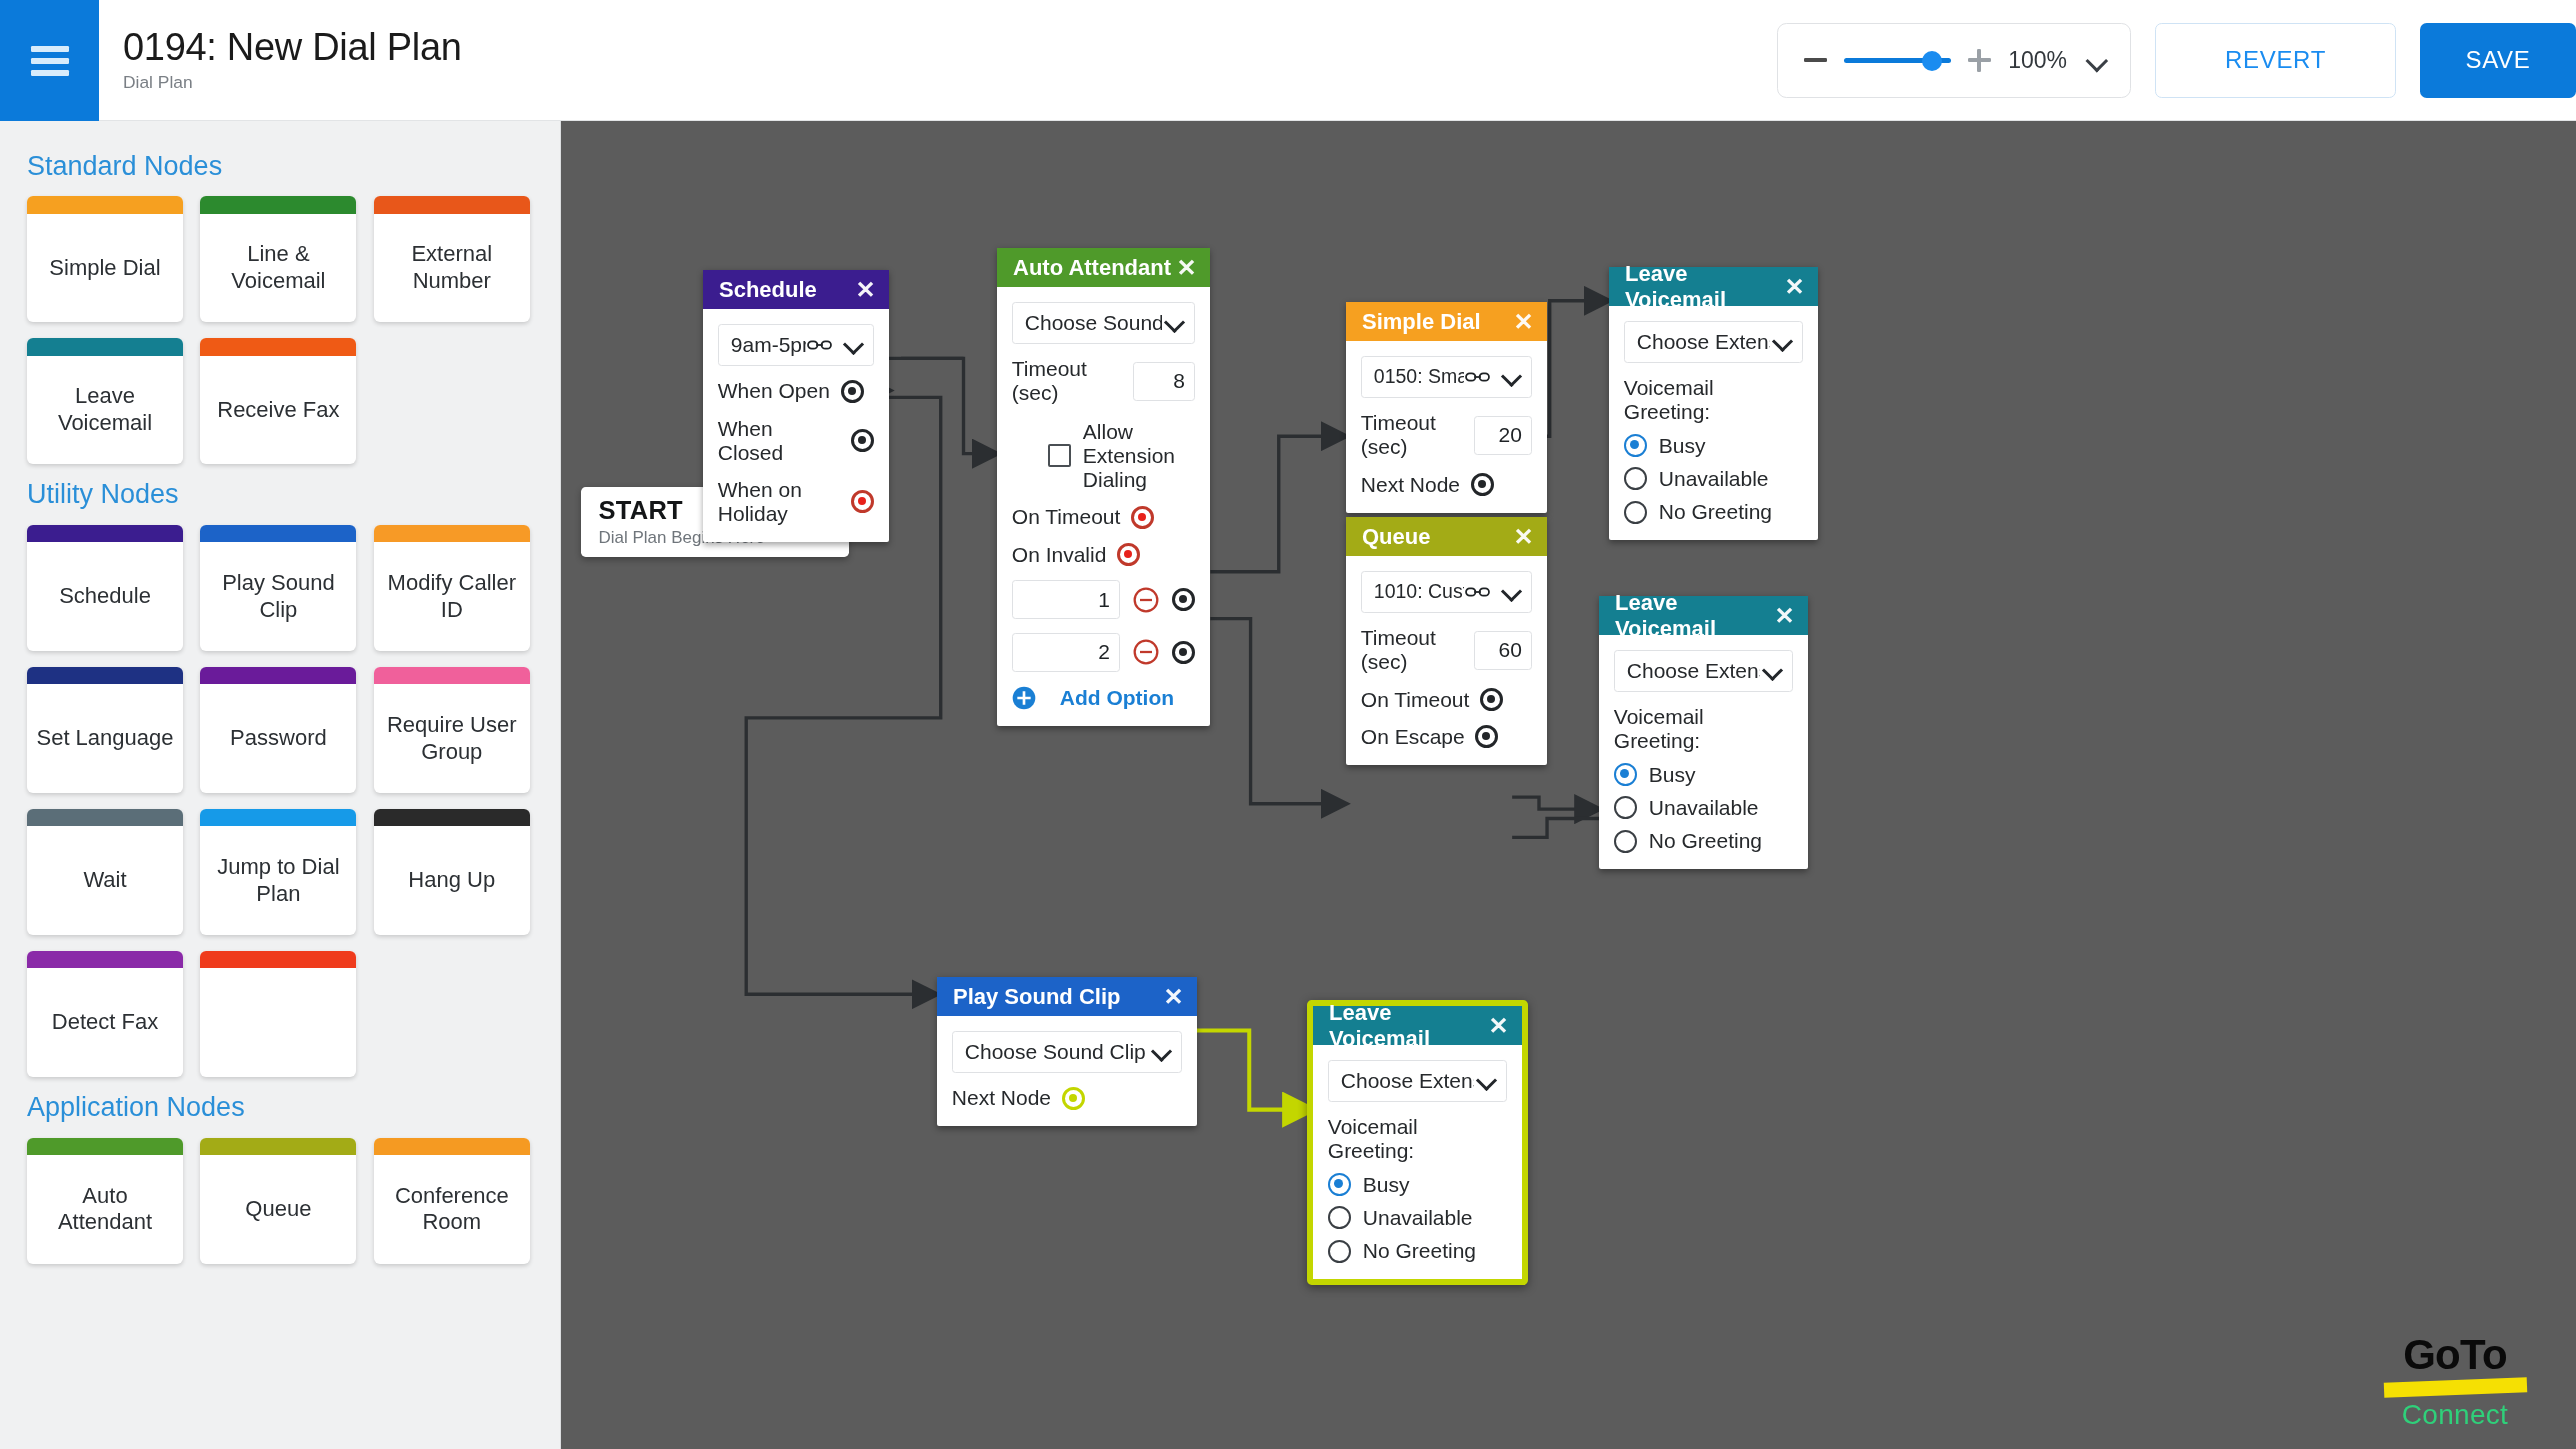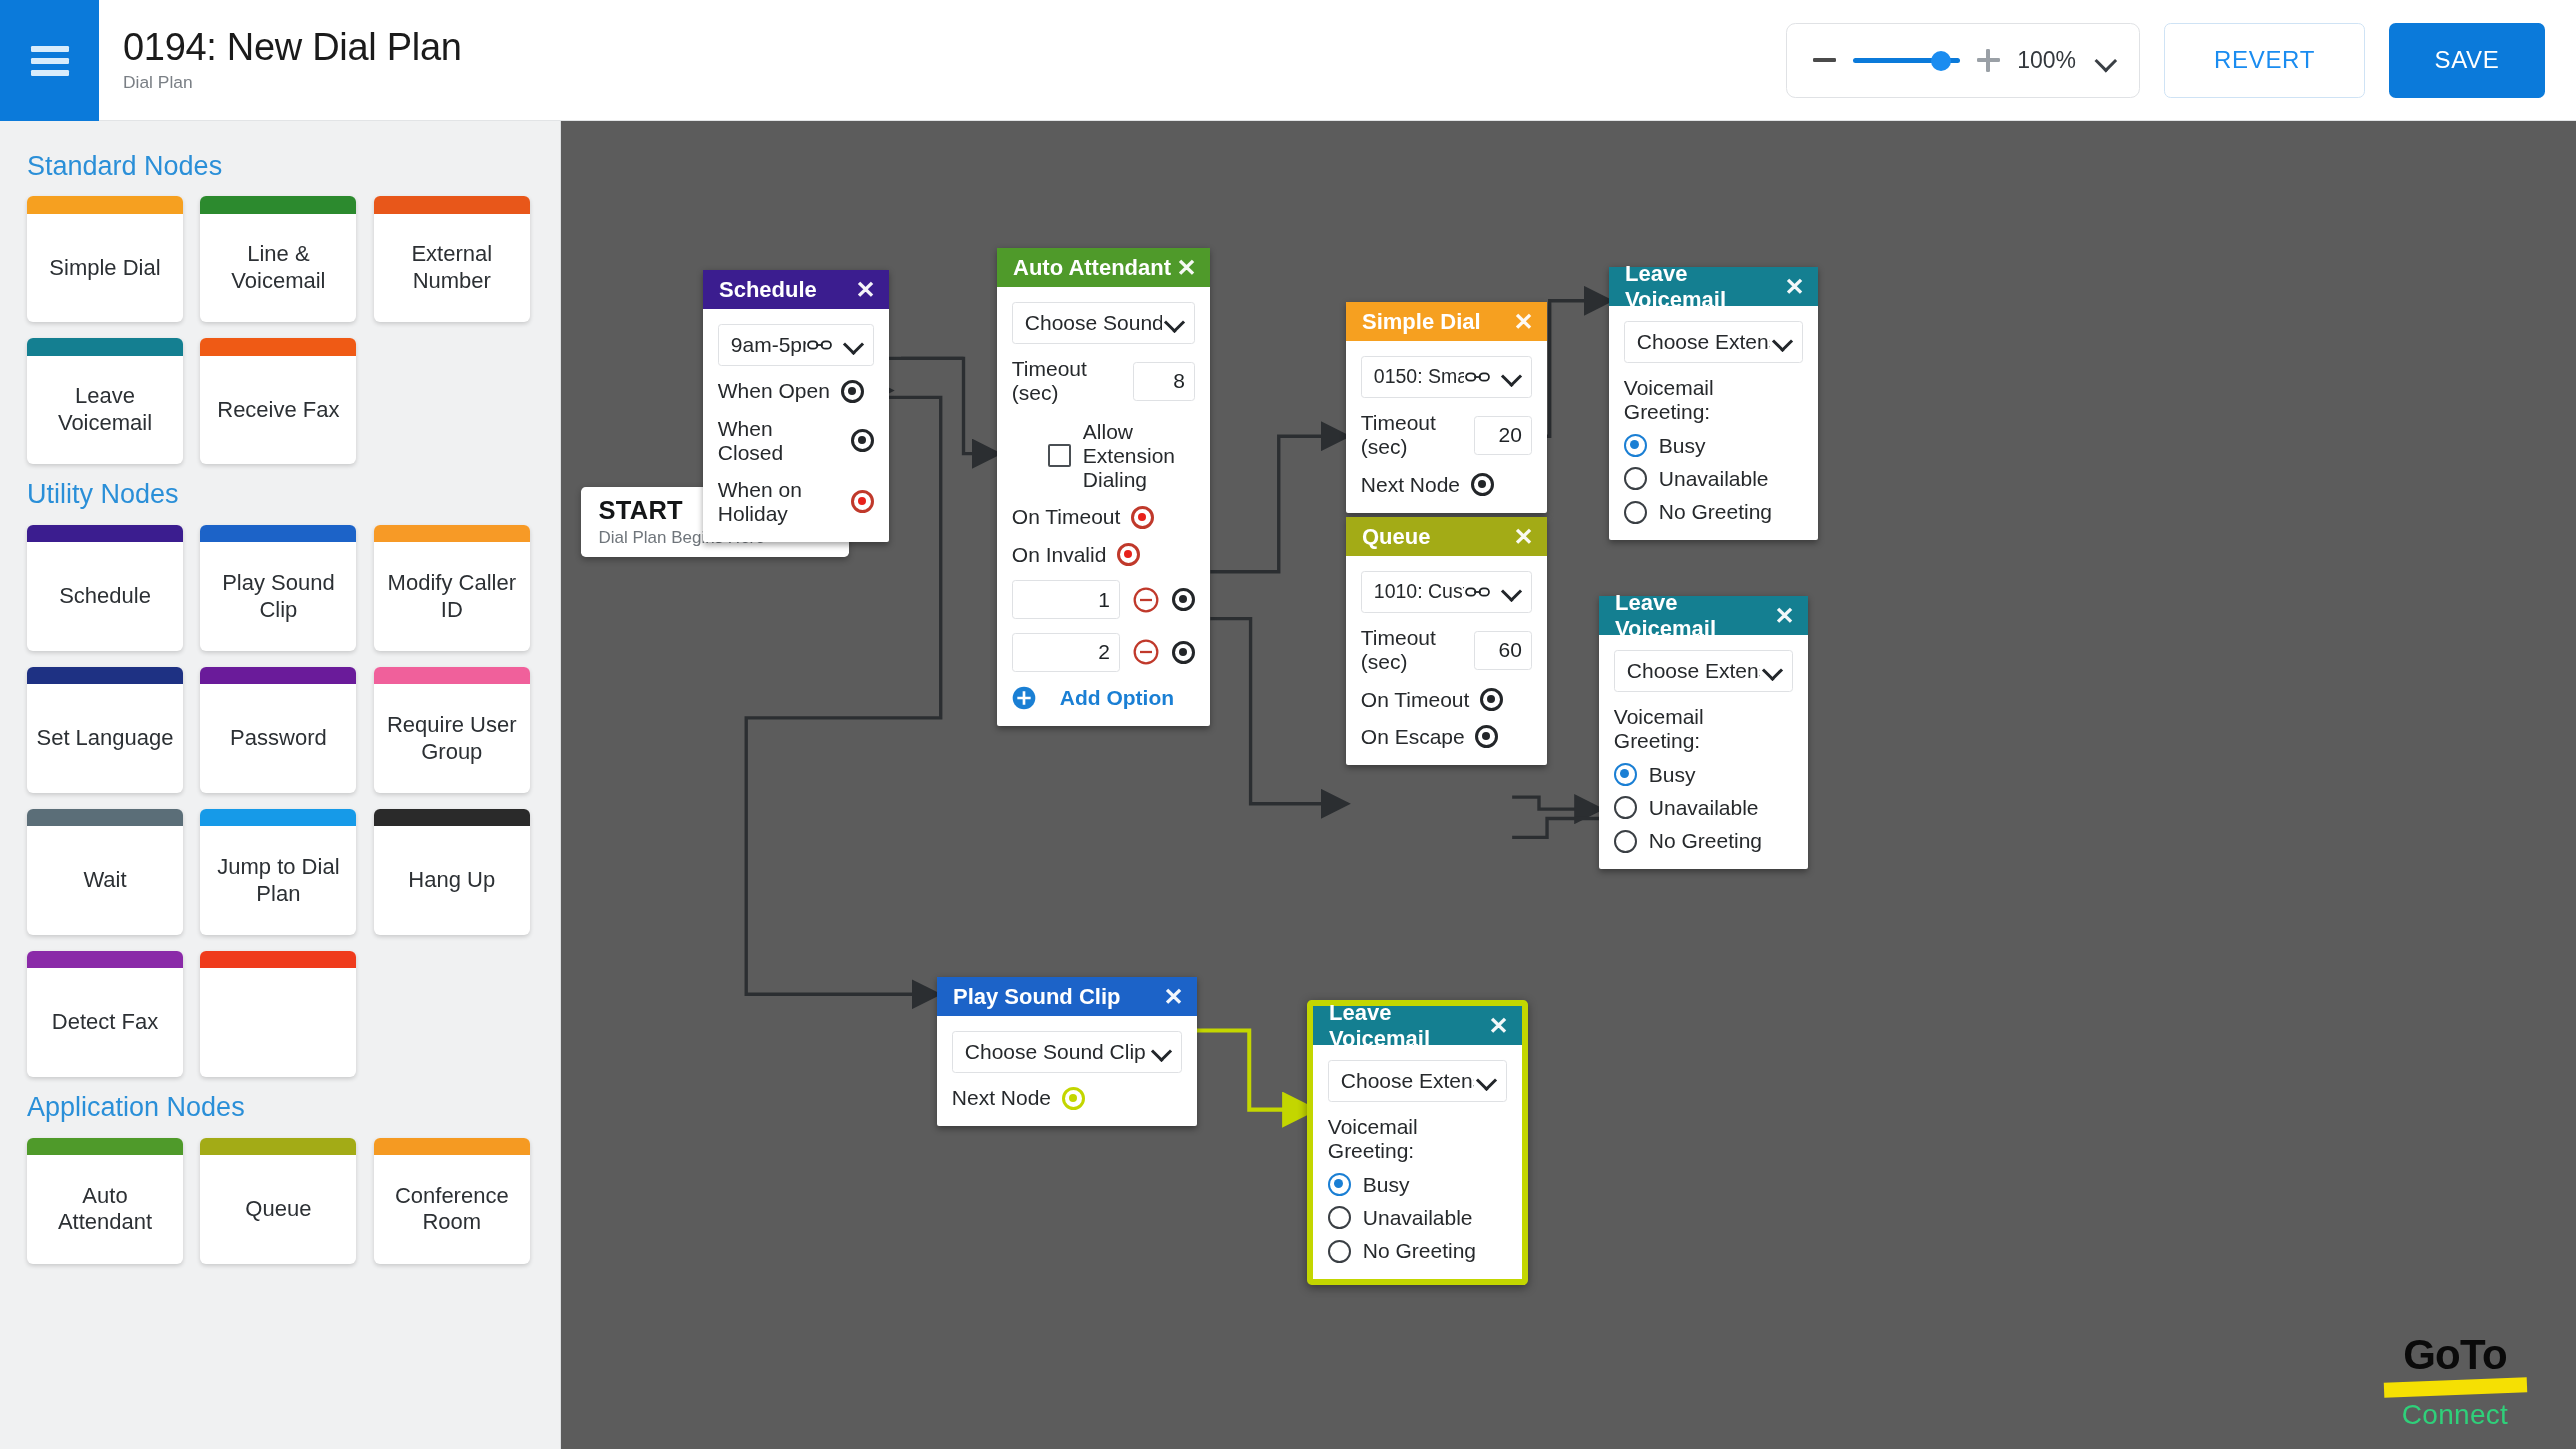--- a/index.html
+++ b/index.html
@@ -26,21 +26,21 @@
   .hamburger-btn .bars span {
     display: block; height: 6px; background: #d8ecfb;
     border-radius: 1.3px; margin: 6px 0;
   }
   .title-block { padding-left: 24px; display: flex; flex-direction: column; justify-content: center; }
   .title-main { font-size: 38px; color: #1b1b1b; line-height: 1.08; letter-spacing: -0.3px; }
   .title-sub { font-size: 17.4px; color: #7a7f85; margin-top: 4px; }
 
   .header-right {
     margin-left: auto; display: flex; align-items: center;
-    gap: 24px; padding-right: 31px;
+    gap: 24px; 
   }
   .zoom-box {
     display: flex; align-items: center; gap: 14.8px;
     border: 1.3px solid #e0e2e5; border-radius: 9.4px;
     height: 75px; padding: 0 23px; background: #fff;
   }
   .zoom-minus, .zoom-plus {
     position: relative; width: 28px; height: 28px; cursor: pointer;
     flex: 0 0 auto;
   }
@@ -64,21 +64,21 @@
   }
   .zoom-value { font-size: 23px; color: #33383d; min-width: 64px; }
   .zoom-caret { width: 20px; height: 20px; cursor: pointer; position: relative; }
   .zoom-caret::before {
     content: ""; position: absolute; left: 2px; top: 3.4px;
     width: 12.7px; height: 12.7px; border-right: 3.4px solid #3a3f45;
     border-bottom: 3.4px solid #3a3f45; transform: rotate(45deg);
   }
   .btn-revert {
     border: 1.3px solid #cfe3f5; background: #fff; color: #1a8cf0;
-    font-size: 24px; letter-spacing: 0.7px; height: 75px; width: 201px;
+    font-size: 24px; letter-spacing: 0.7px; height: 75px; width: 241px;
     border-radius: 6.7px; cursor: pointer; font-family: inherit;
   }
   .btn-save {
     border: none; background: #0b7ada; color: #ffffff;
     font-size: 24px; letter-spacing: 0.7px; height: 75px; width: 156px;
     border-radius: 6.7px; cursor: pointer; font-family: inherit;
   }
 
   
   .sidebar {

